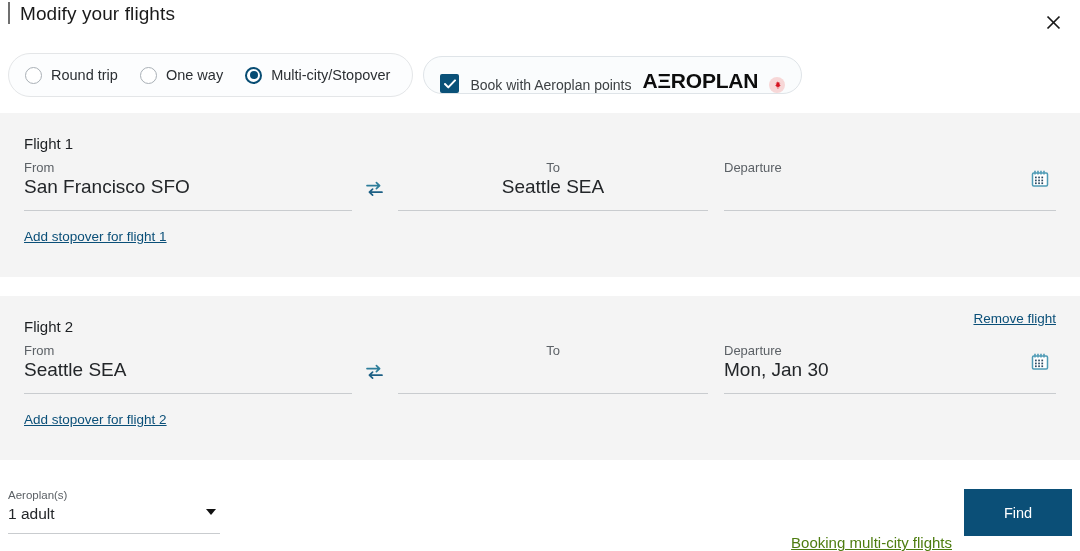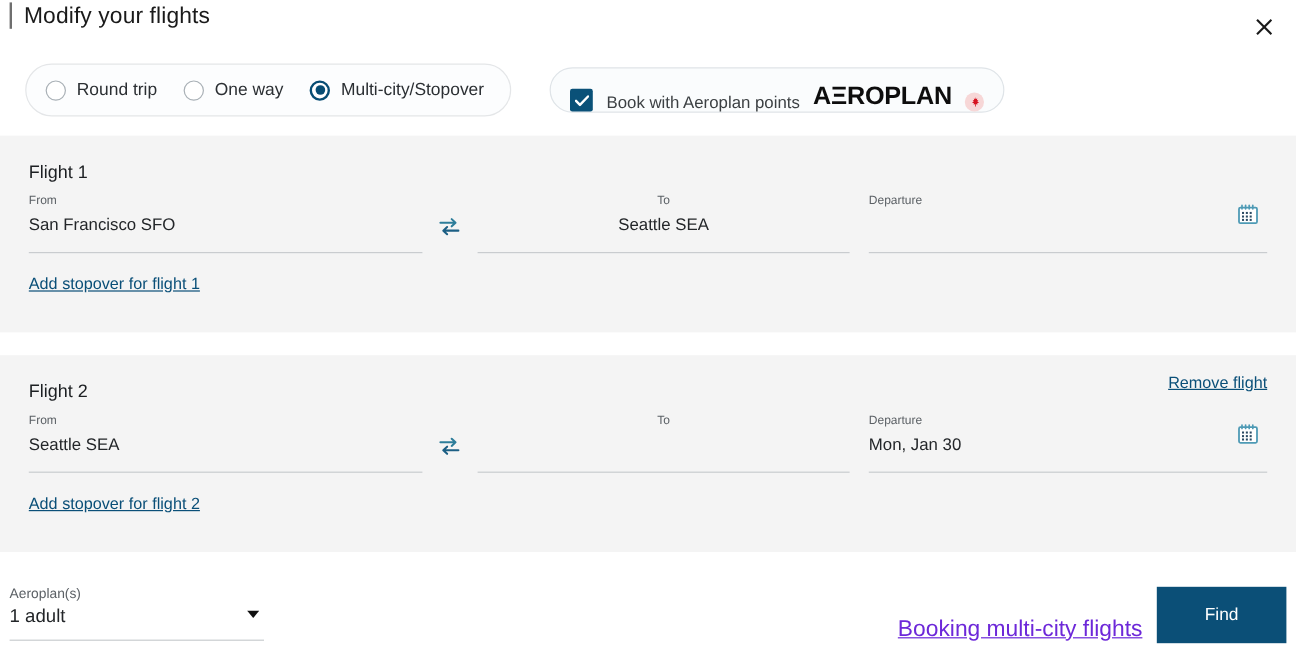--- a/index.html
+++ b/index.html
@@ -32,21 +32,21 @@
     position:absolute; right:14px; top:9px;
     width:26px; height:26px;
     display:flex; align-items:center; justify-content:center;
     cursor:pointer;
   }
   .close-btn svg { display:block; }
 
   
   .trip-row {
     position:absolute; left:0; top:53px; height:44px;
-    display:flex; align-items:center; gap:32px;padding-left:13px;
+    display:flex; align-items:center; gap:10px;
   }
   .radio-pill {
     margin-left:8px;
     height:44px;
     border:1px solid #e4e6e8;
     border-radius:22px;
     background:#fcfdfe;
     display:flex; align-items:center;
     padding:0 22px 0 16px;
     gap:22px;
@@ -117,24 +117,24 @@
     position:absolute; right:24px; top:15px;
     font-size:13.5px; color:#0a4f78;
     text-decoration:underline;
     cursor:pointer;
   }
   .fields {
     position:absolute; left:24px; top:48px; right:24px; height:62px;
   }
   .field { position:absolute; top:0; }
   .field-label {
-    font-size:10px; color:#5c6166; line-height:14px;
+    font-size:13px; color:#5c6166; line-height:14px;
   }
   .field-value {
-    font-size:14px; color:#232629; line-height:22px; margin-top:1px;
+    font-size:19px; color:#232629; line-height:22px; margin-top:1px;
   }
   .field-underline {
     position:absolute; left:0; right:0; bottom:0;
     height:1px; background:#c9cccf;
   }
   .f-from { left:0; width:328px; height:50px; }
   .f-to   { left:374px; width:310px; height:50px;text-align:center; }
   .f-dep  { left:700px; right:0; height:50px; }
 
   .swap-icon {
@@ -164,22 +164,22 @@
   }
   .pax-caret {
     position:absolute; right:4px; top:21px;
     width:0;height:0;
     border-left:5px solid transparent;
     border-right:5px solid transparent;
     border-top:6px solid #111;
     cursor:pointer;
   }
   .booking-link {
-    position:absolute; right:128px; top:514px;
-    font-size:19px; color:#6d28d9;
+    position:absolute; right:128px; top:534px;
+    font-size:15px; color:#4d7c0f;
     text-decoration:underline; cursor:pointer;
   }
   .find-btn {
     position:absolute; right:8px; top:489px;
     width:108px; height:47px;
     background:#0b4f77; border:none;
     color:#fff; font-size:14.5px; font-weight:normal;
     cursor:pointer;
     font-family:"Liberation Sans", sans-serif;
   }

